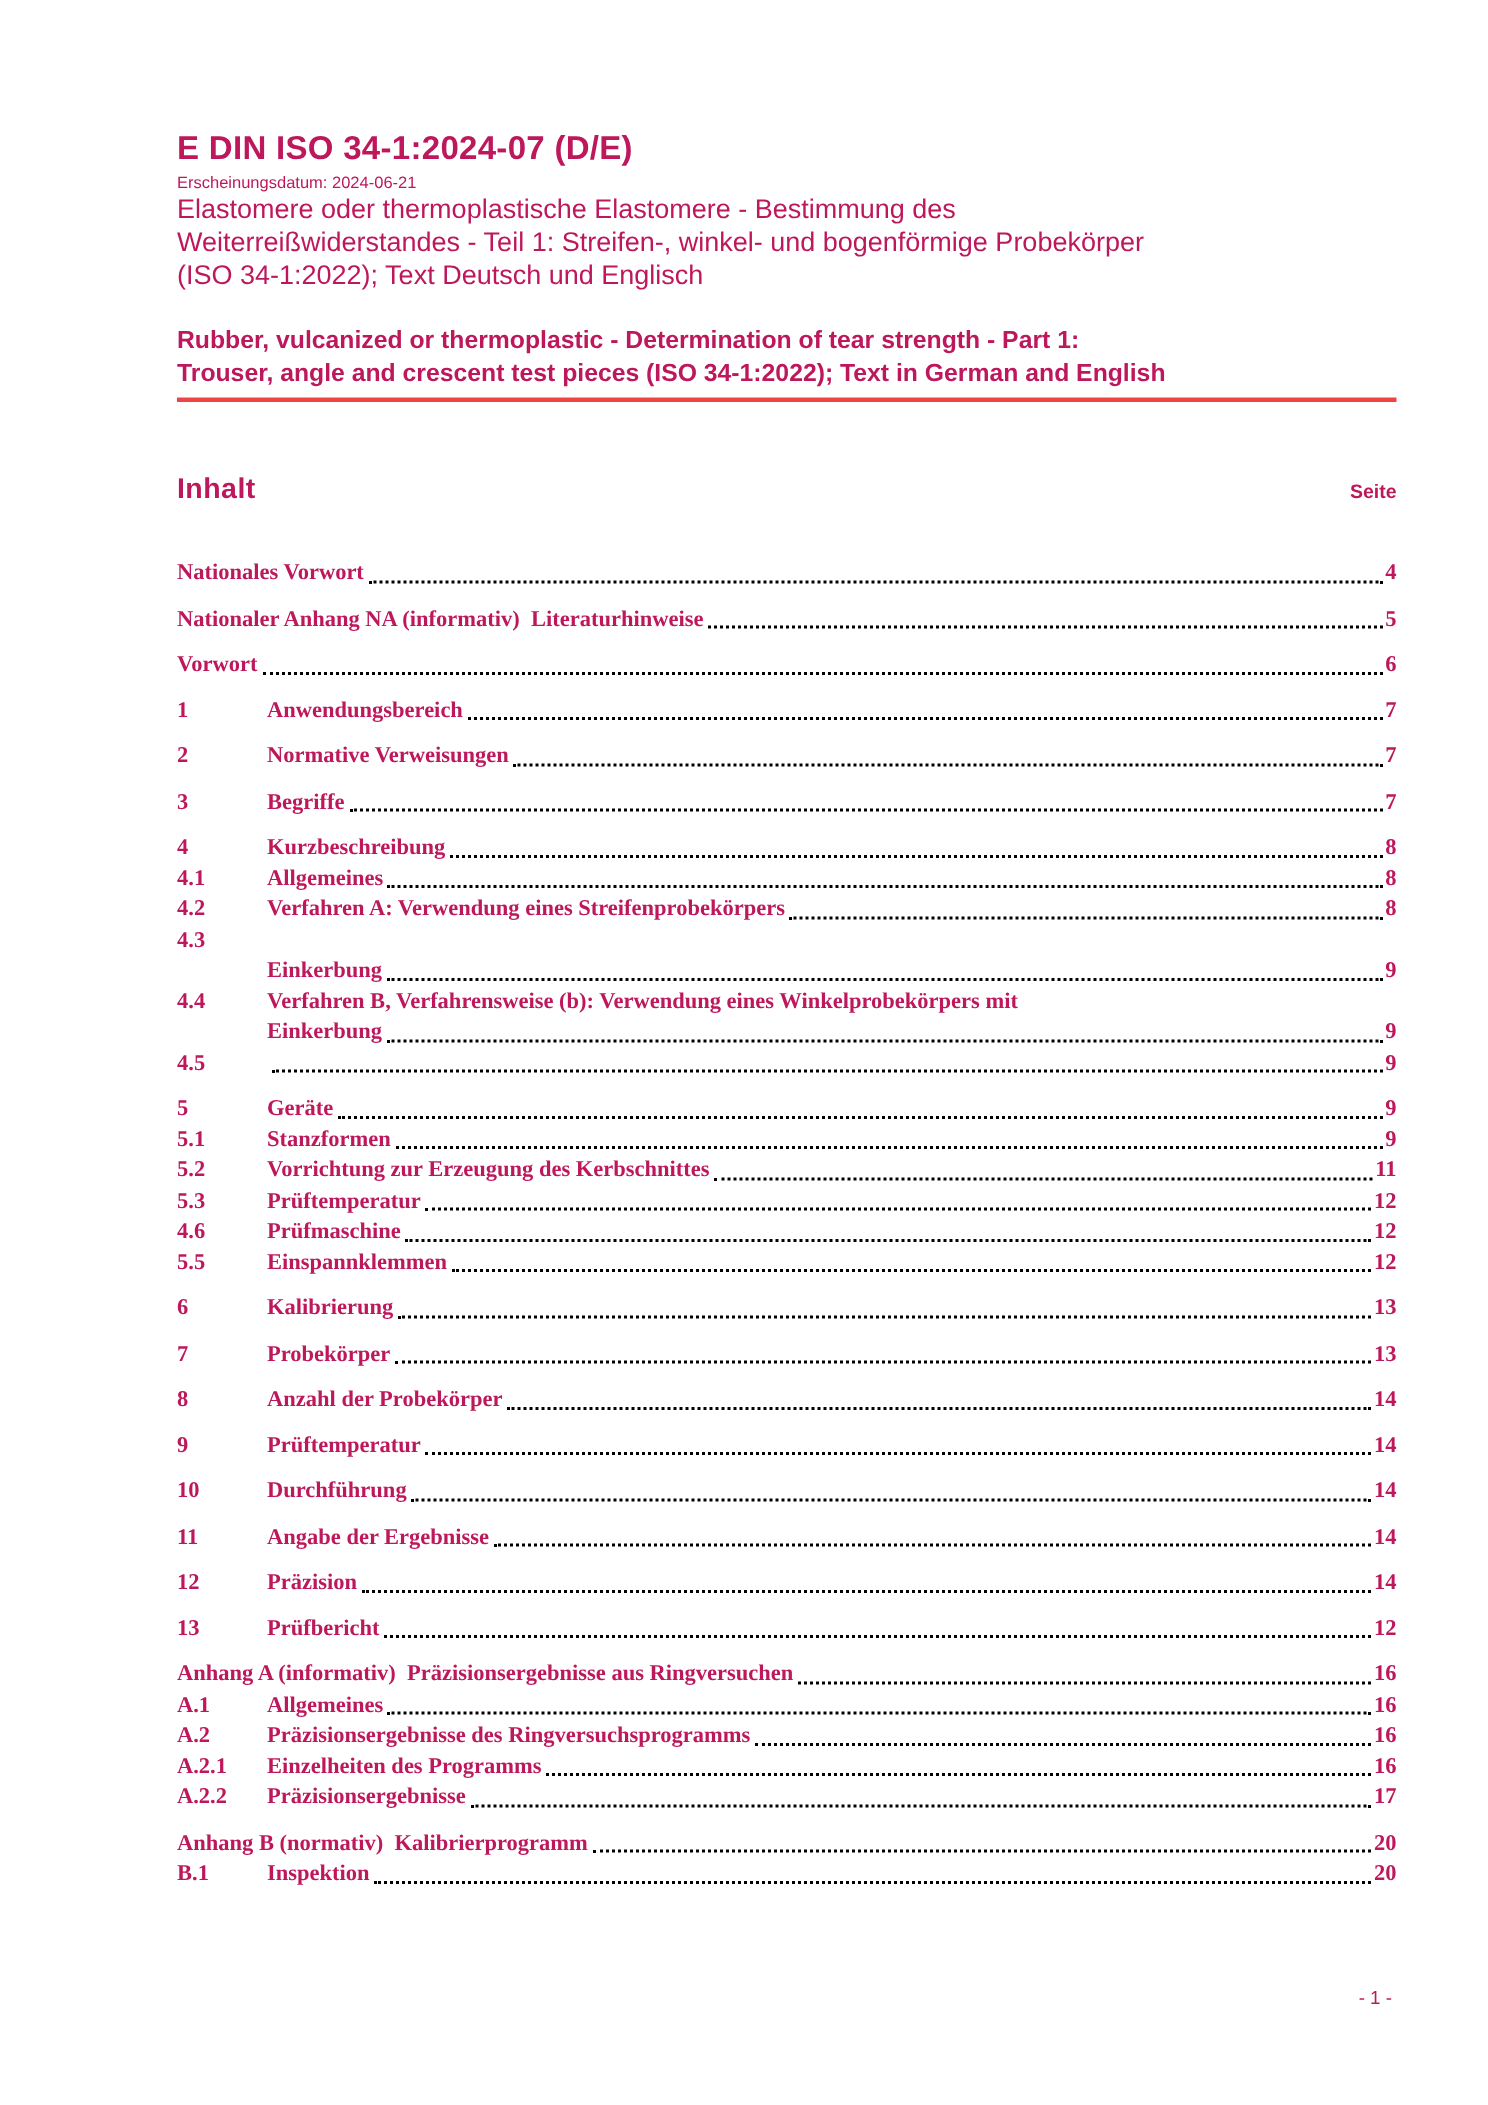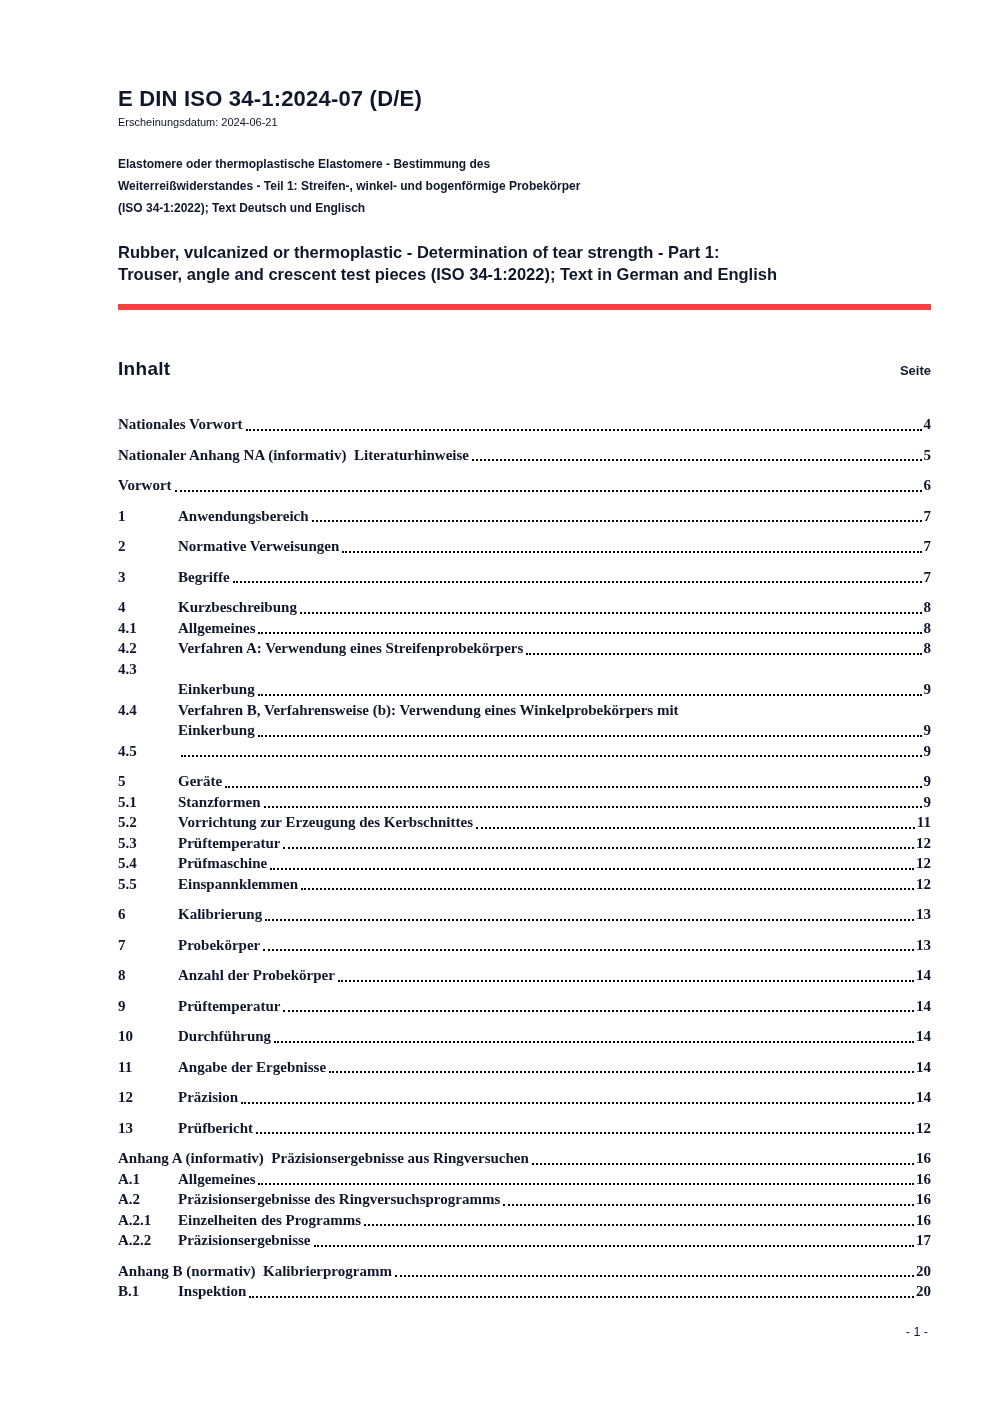--- a/index.html
+++ b/index.html
@@ -1,51 +1,50 @@
 <!DOCTYPE html>
 <html><head>
 <meta charset="utf-8">
 <style>
   html, body { margin: 0; padding: 0; background: #ffffff; }
   .page {
     position: relative;
     width: 992px;
     height: 1403px;
     background: #ffffff;
-    color: #0f172a;
+    color: #be185d;
     font-family: "Liberation Sans", sans-serif;
     box-sizing: border-box;
     padding: 86px 61px 0 118px;
     overflow: hidden;
   }
   .doc-number {
     font-size: 22px;
     font-weight: bold;
     margin: 0;
     letter-spacing: 0.2px;
   }
   .publish-date {
     font-size: 11px;
     margin-top: 4px;
   }
   .title-de {
-    font-size: 12px;
-    font-weight: bold;
+    font-size: 18px;
+    font-weight: normal;
     line-height: 22px;
-    margin-top: 25px;
     white-space: pre-line;
   }
   .title-en {
     font-size: 16.5px;
     font-weight: bold;
     line-height: 22px;
     margin-top: 22px;
     white-space: pre-line;
-    border-bottom: 6px solid #ef4444;
-    padding-bottom: 19px;
+    border-bottom: 3px solid #ef4444;
+    padding-bottom: 5px;
   }
   .toc-header {
     display: flex;
     justify-content: space-between;
     align-items: baseline;
     margin-top: 48px;
   }
   .toc-heading {
     font-size: 19px;
     font-weight: bold;
@@ -206,21 +205,21 @@
         <span class="leader"></span>
         <span class="toc-page">11</span>
       </div>
       <div class="toc-row">
         <span class="toc-num">5.3</span>
         <span class="toc-title">Prüftemperatur</span>
         <span class="leader"></span>
         <span class="toc-page">12</span>
       </div>
       <div class="toc-row">
-        <span class="toc-num">5.4</span>
+        <span class="toc-num">4.6</span>
         <span class="toc-title">Prüfmaschine</span>
         <span class="leader"></span>
         <span class="toc-page">12</span>
       </div>
       <div class="toc-row">
         <span class="toc-num">5.5</span>
         <span class="toc-title">Einspannklemmen</span>
         <span class="leader"></span>
         <span class="toc-page">12</span>
       </div>

